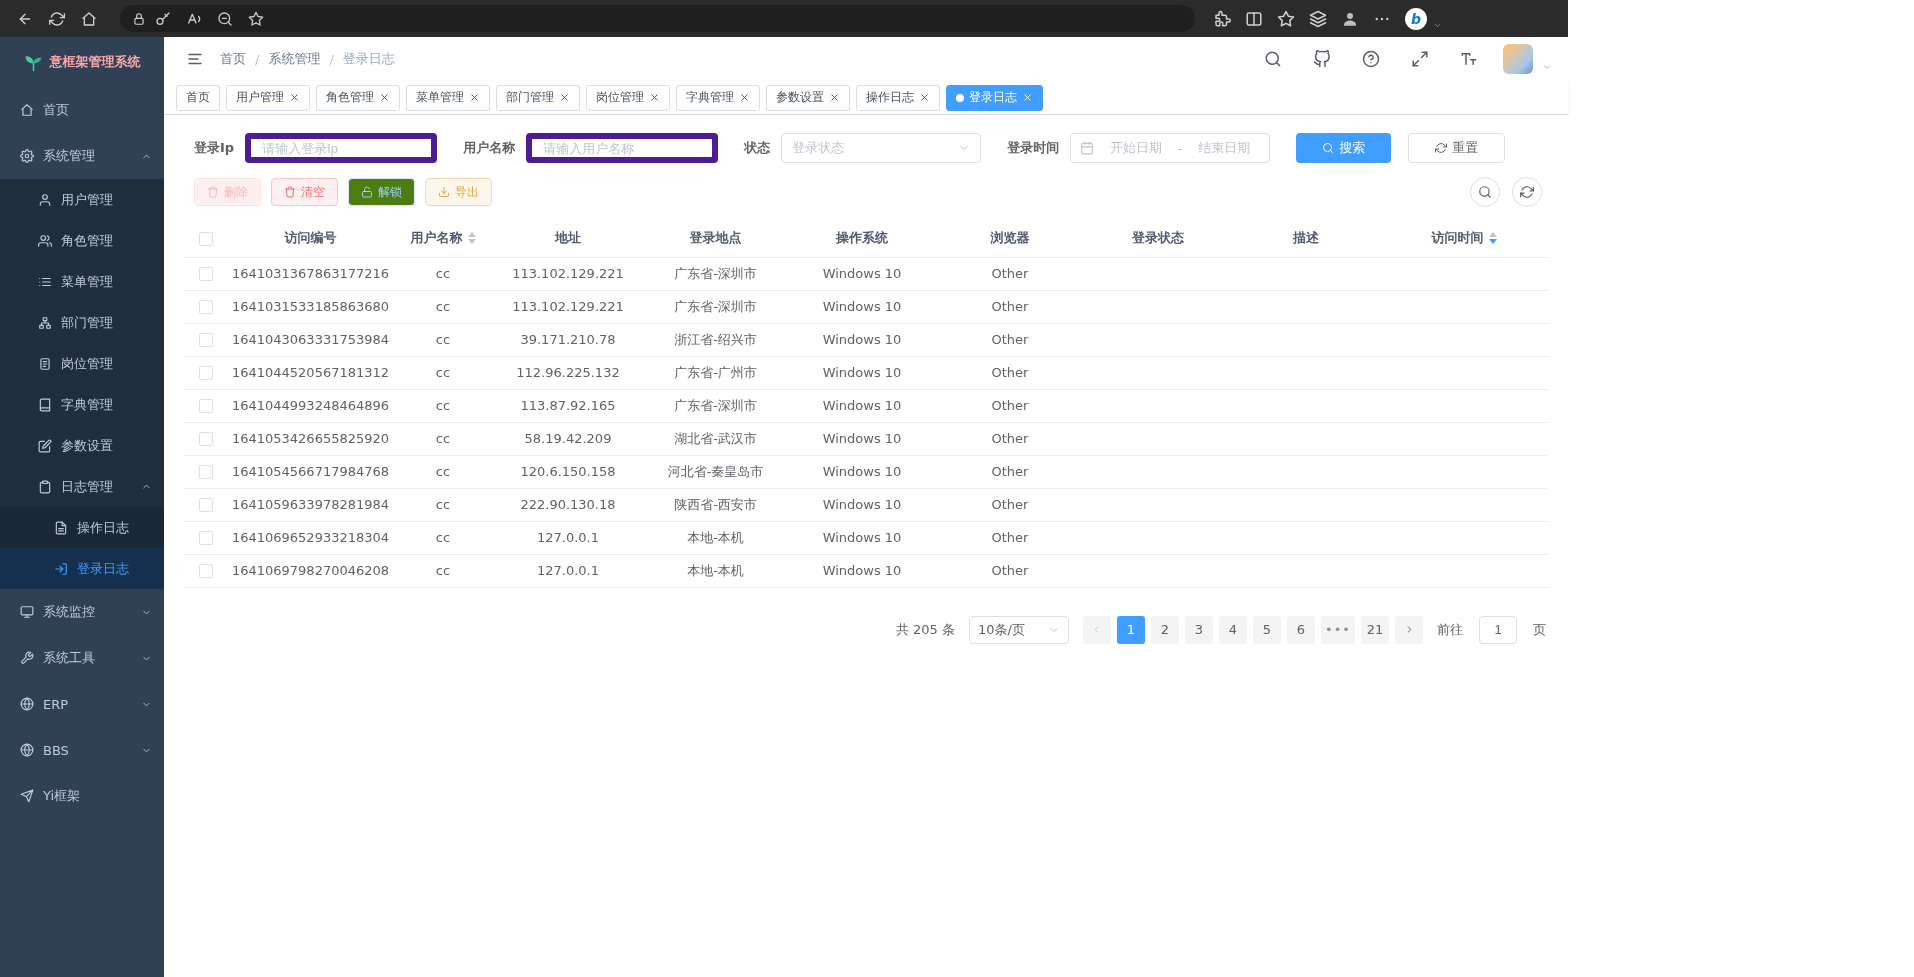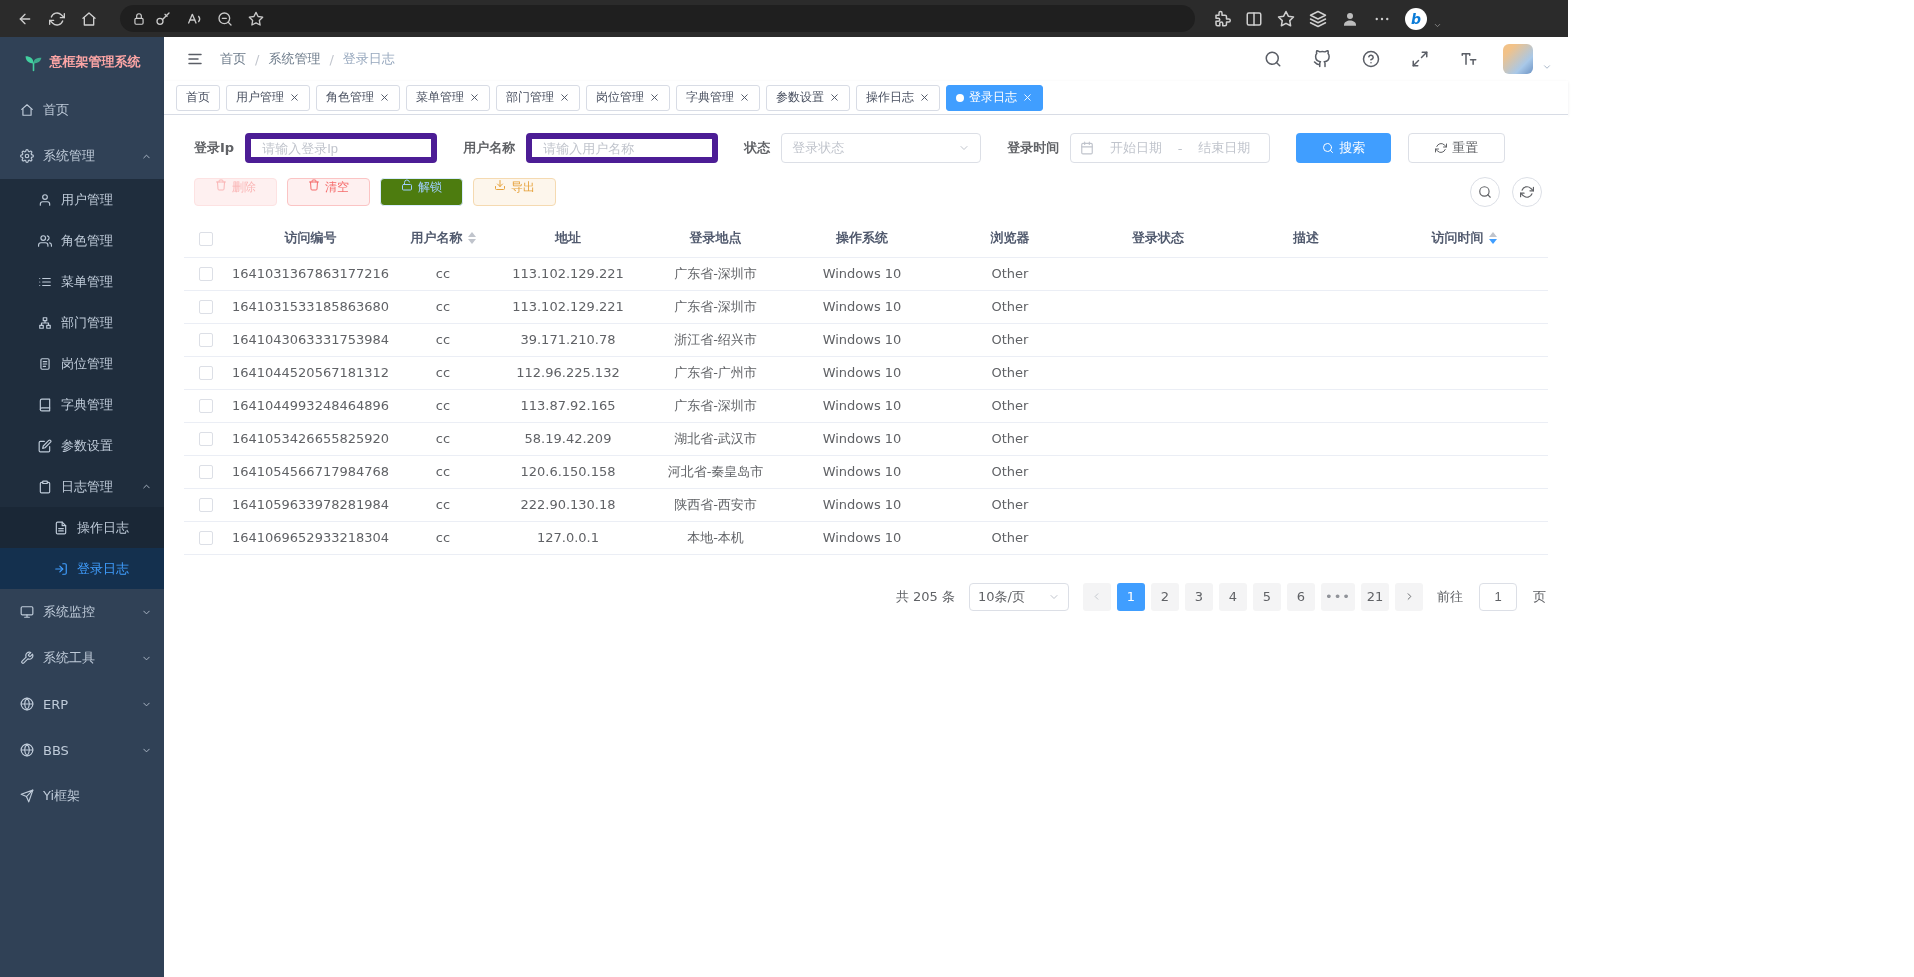--- a/index.html
+++ b/index.html
@@ -71,21 +71,21 @@
     justify-content:space-between;padding:0 10px;color:#c0c4cc;cursor:pointer}
   .f-date{width:200px;height:30px;border:1px solid #dcdfe6;border-radius:4px;display:flex;align-items:center;gap:6px;
     padding:0 9px;color:#c0c4cc;cursor:pointer}
   .f-date .dtxt{flex:1;text-align:center}
   .f-date .dsep{color:#c0c4cc}
   .btn{height:30px;border-radius:4px;font-size:13px;display:inline-flex;align-items:center;gap:5px;padding:0 26px}
   .btn-primary{background:#409eff;color:#fff;margin-right:17px}
   .btn-plain{background:#fff;border:1px solid #dcdfe6;color:#606266}
 
   .toolbar{display:flex;align-items:center;gap:10px;margin:0 0 12px 10px}
-  .tbtn{height:28px;padding:0 20px;font-size:12px;border-radius:4px;display:inline-flex;gap:5px;border:1px solid}
+  .tbtn{height:28px;padding:0 12px;font-size:12px;border-radius:4px;display:inline-flex;align-items:center;gap:5px;border:1px solid}
   .tbtn.delete{color:#fab6b6;background:#fef0f0;border-color:#fde2e2;cursor:not-allowed}
   .tbtn.clear{color:#f56c6c;background:#fef0f0;border-color:#fbc4c4}
   .tbtn.unlock{color:#a0cfff;background:#4d7c0f;border-color:#d9ecff;cursor:not-allowed}
   .tbtn.export{color:#e6a23c;background:#fdf6ec;border-color:#f5dab1}
   .toolbar-right{margin-left:auto;display:flex;gap:12px;margin-right:6px}
   .circle-btn{width:30px;height:30px;border-radius:50%;border:1px solid #dcdfe6;background:#fff;display:flex;
     align-items:center;justify-content:center;color:#606266}
 
   table{width:100%;border-collapse:collapse;table-layout:fixed;font-size:13px;color:#606266}
   thead th{font-weight:bold;color:#515a6e;height:38px;border-bottom:1px solid #ebeef5;text-align:center;white-space:nowrap}
@@ -851,20 +851,32 @@
                   <td>cc</td>
                   <td>127.0.0.1</td>
                   <td>本地-本机</td>
                   <td>Windows 10</td>
                   <td>Other</td>
                   <td></td>
                   <td></td>
                   <td></td>
                 </tr>
 
+                <tr>
+                  <td><span class="cb"></span></td>
+                  <td>1641069798270046208</td>
+                  <td>cc</td>
+                  <td>127.0.0.1</td>
+                  <td>本地-本机</td>
+                  <td>Windows 10</td>
+                  <td>Other</td>
+                  <td></td>
+                  <td></td>
+                  <td></td>
+                </tr>
               </tbody>
           </table>
 
           <div class="pagination">
             <span>共 205 条</span>
             <div class="psel">
               <span>10条/页</span>
               <svg class="ic i12" style="color:#c0c4cc">
                   <use href="#i-chev"></use>
                 </svg>

